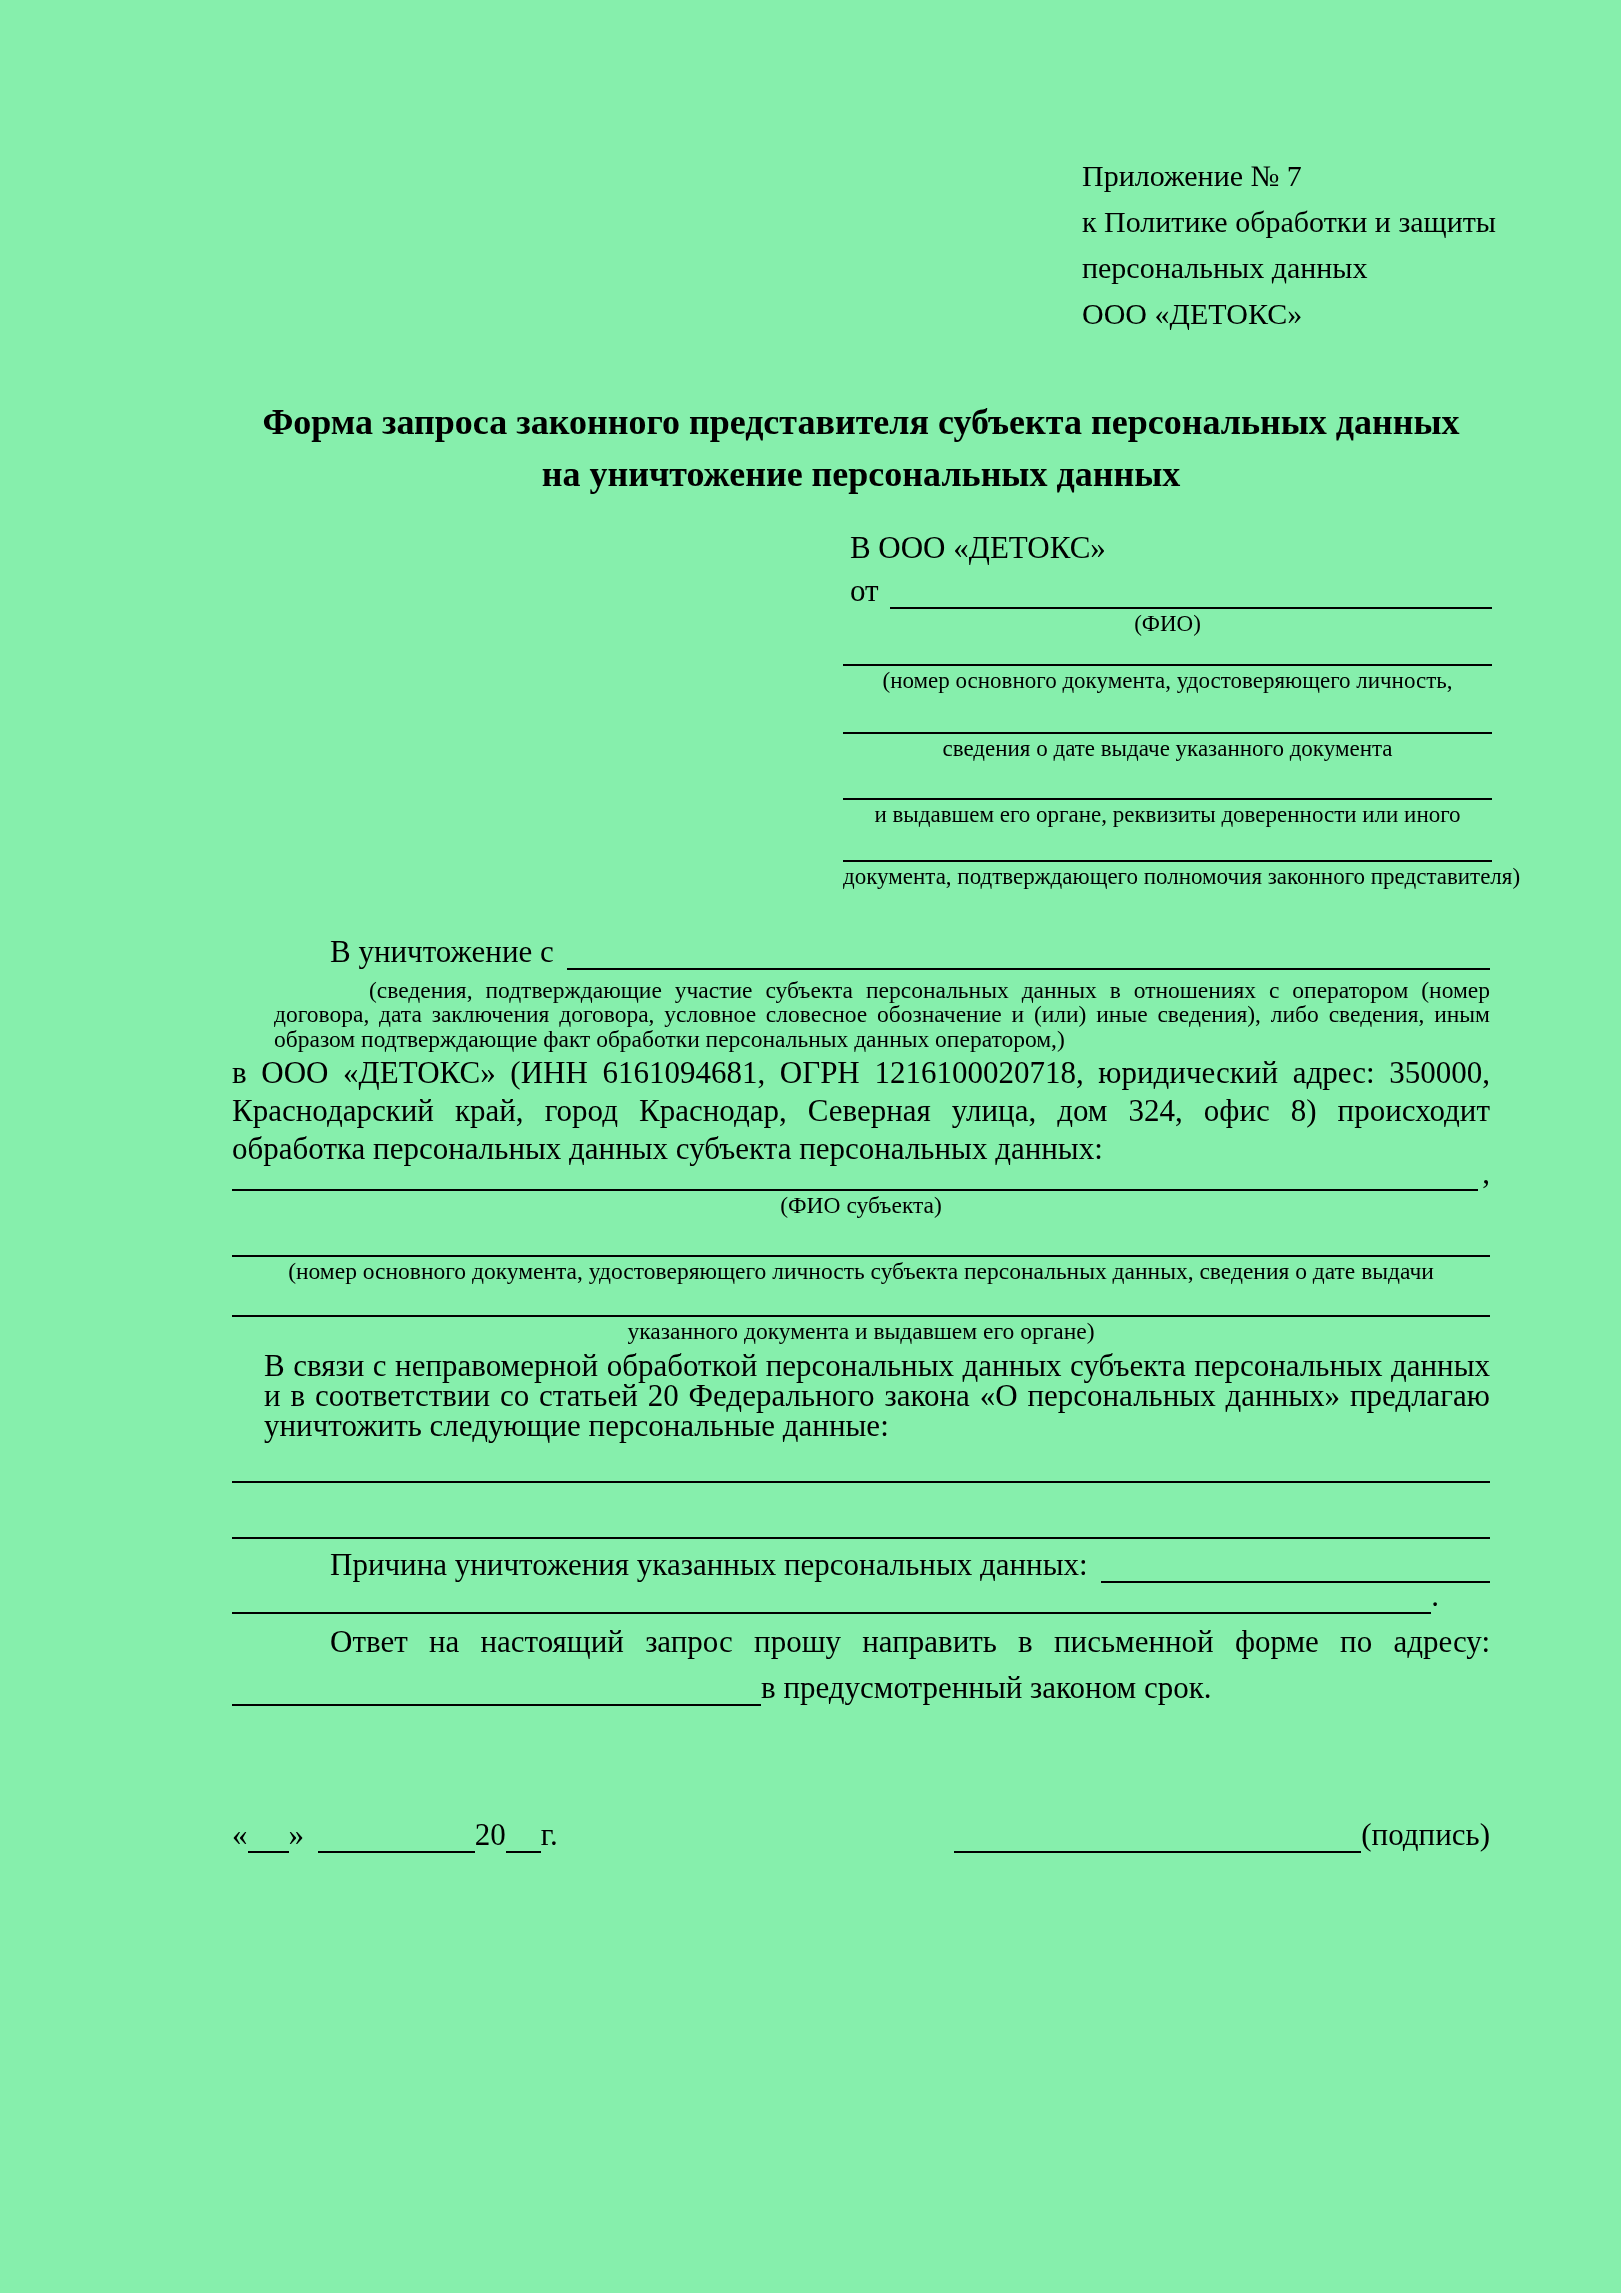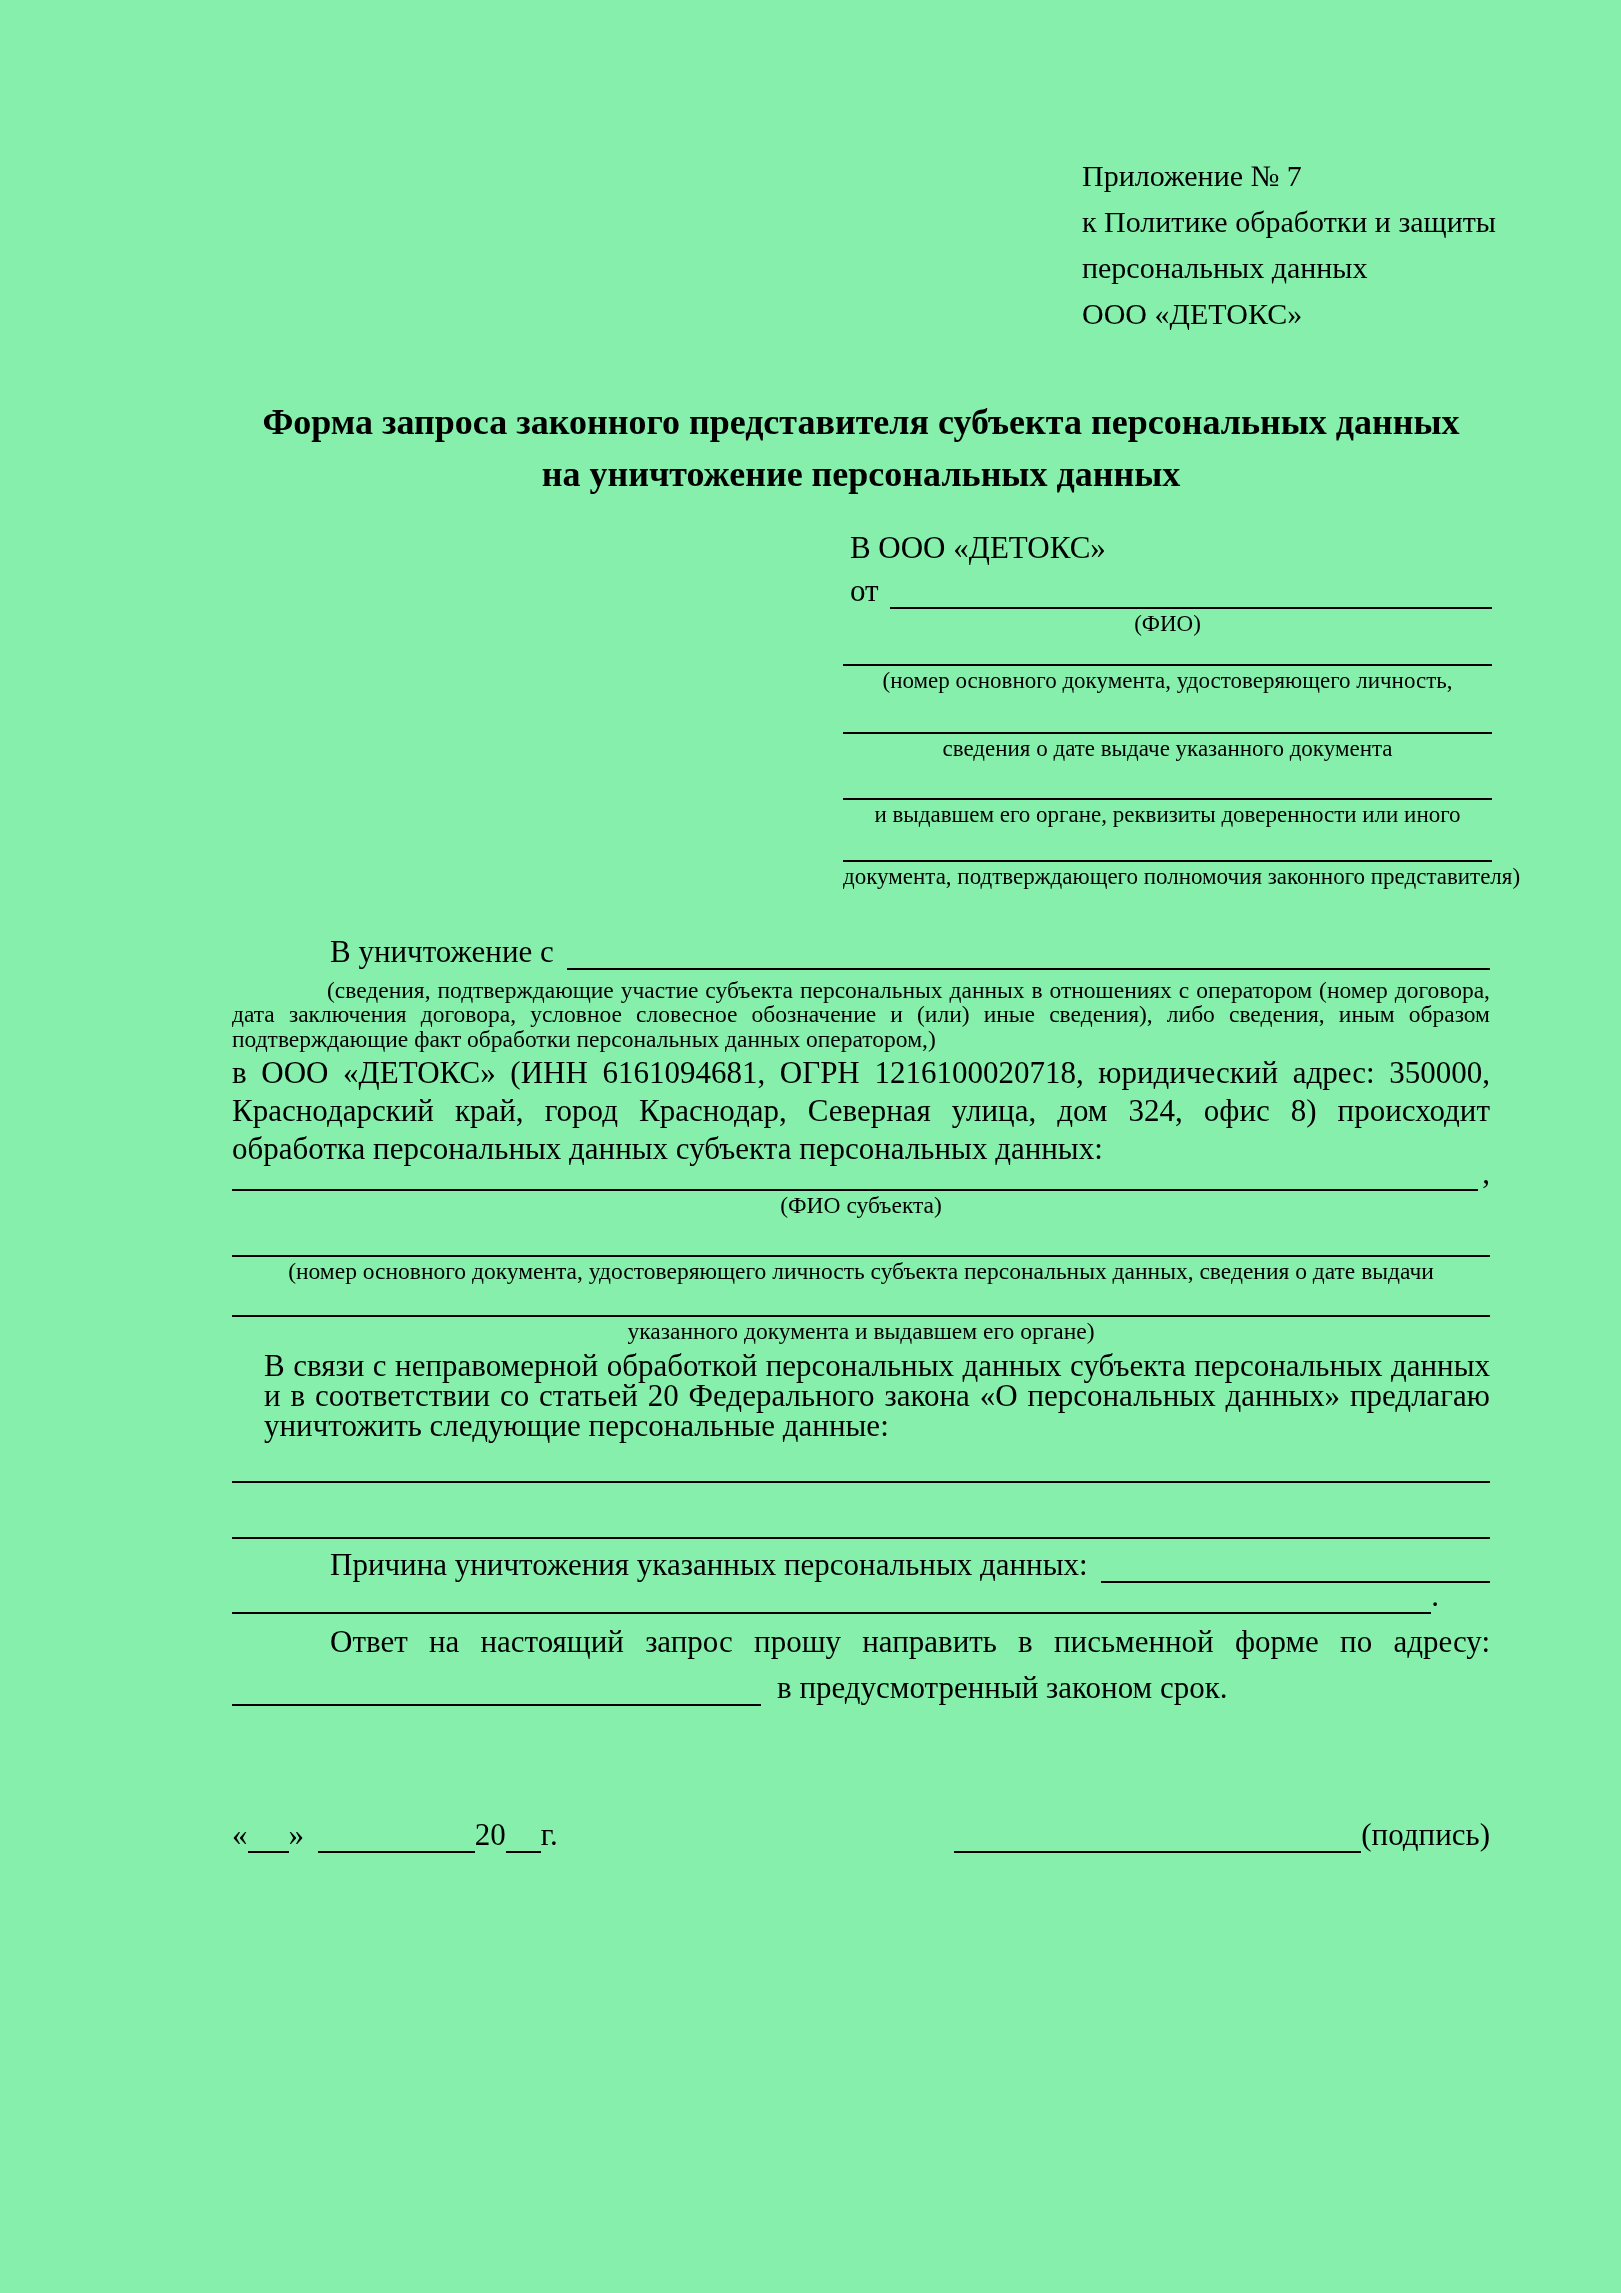--- a/index.html
+++ b/index.html
@@ -24,34 +24,34 @@
   .addr .from-row{height:41px;}
   .addr .from-row .lbl{padding-left:6.9px;padding-right:11.8px;}
   .cap{font-size:23.5px;line-height:29px;text-align:center;white-space:nowrap;}
   .addr .cap{font-size:23px;}
   .blank{border-bottom:2.9px solid #000;}
   .addr .b1{height:25.5px;} .addr .b2{height:37px;} .addr .b3{height:35px;} .addr .b4{height:31px;}
   
   .body{left:232px;top:929px;width:1258px;font-size:31px;}
   .accordance{height:41px;padding-left:98px;}
   .accordance .lbl{white-space:nowrap;padding-right:13.7px;}
-  .small-note{margin-top:7.8px;font-size:23.5px;line-height:24.5px;text-align:justify;text-indent:95px;}
+  .small-note{margin-top:7.8px;font-size:23.5px;line-height:24.5px;text-align:justify;text-indent:95px;margin-left:42px;}
   .para{text-align:justify;}
   .p-operator{margin-top:2.9px;line-height:38px;}
   .fio-row{height:22.5px;}
   .fio-row .tail{padding-left:3.9px;}
   .blank-b6{height:35px;} .blank-b8{height:29px;}
   .p-demand{margin-top:4.9px;line-height:30px;margin-left:32px;}
   .blank-b11{height:40px;} .blank-b12{height:54px;}
   .reason-row{height:44px;padding-left:98px;}
   .reason-row .lbl{white-space:nowrap;padding-right:13.7px;}
   .period-row{height:31px;}
   .period-row .spacer{width:51px;}
   .p-reply{margin-top:11.8px;line-height:33px;text-indent:98px;text-align:justify;text-align-last:justify;}
-  .tail-row{margin-top:12.7px;height:35px;gap:16px;}
+  .tail-row{margin-top:12.7px;height:35px;}
   .tail-row .fill{flex:0 0 529px;}
   .tail-row .lbl{white-space:nowrap;}
   
   .footer-row{left:232px;top:1808px;width:1258px;display:flex;justify-content:space-between;align-items:flex-end;font-size:31px;height:45px;}
   .grp{display:flex;align-items:flex-end;}
   .u{display:inline-block;border-bottom:2.9px solid #000;height:33px;}
   .w42{width:41px;} .w160{width:157px;margin-left:13.7px;} .w36{width:35px;} .w415{width:407px;}
 </style>
 </head>
 <body>

